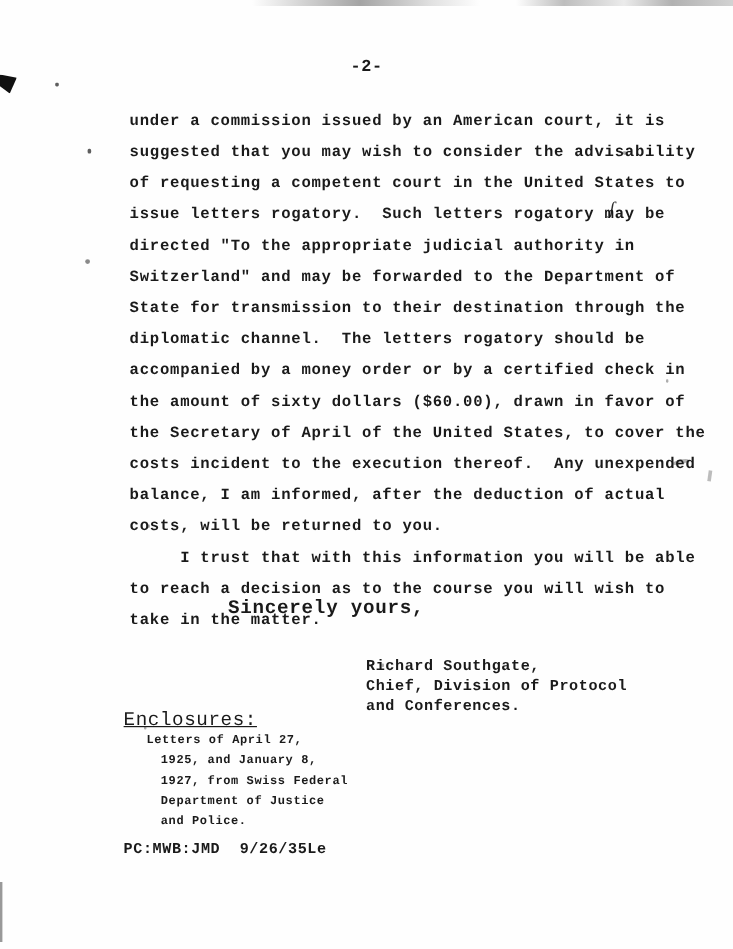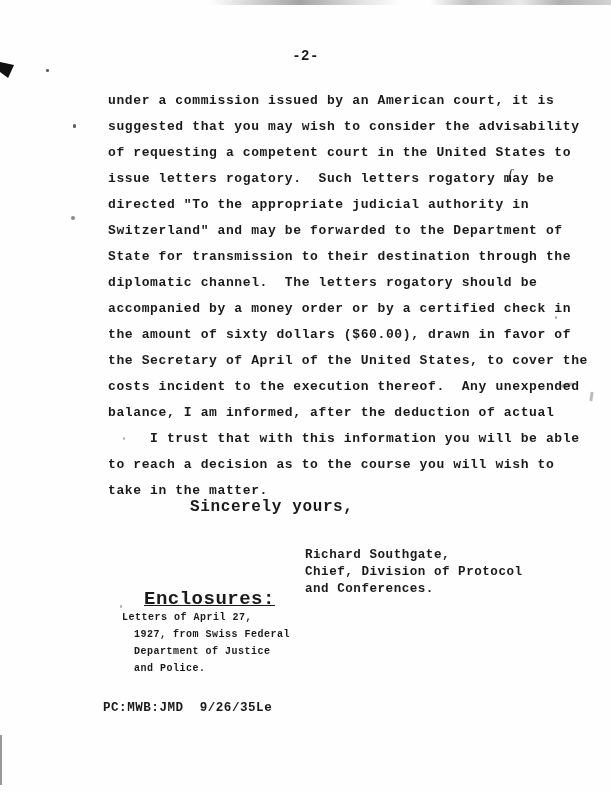--- a/index.html
+++ b/index.html
@@ -122,28 +122,27 @@
     letter-spacing: 0.5px;
     white-space: pre;
     font-weight: bold;
   }
 
   #enclosures-block {
     position: absolute;
     top: 591px; left: 103px;
   }
   #enclosures-heading {
-    font-size: 19px;
+    font-size: 16px;
     line-height: 17px;
     letter-spacing: 0.5px;
-    font-weight: bold;
+    font-weight: normal;
     text-decoration: underline;
     text-underline-offset: 1px;
     display: inline-block;
-    margin-left: 41px;
   }
   .enclosure-line {
     font-size: 10px;
     line-height: 17px;
     letter-spacing: 0.5px;
     white-space: pre;
     font-weight: bold;
   }
   .enc-indent-1 { padding-left: 19px; }
   .enc-indent-2 { padding-left: 31px; }
@@ -190,38 +189,40 @@
     <div class="body-line">issue letters rogatory.  Such letters rogatory may be</div>
     <div class="body-line">directed "To the appropriate judicial authority in</div>
     <div class="body-line">Switzerland" and may be forwarded to the Department of</div>
     <div class="body-line">State for transmission to their destination through the</div>
     <div class="body-line">diplomatic channel.  The letters rogatory should be</div>
     <div class="body-line">accompanied by a money order or by a certified check in</div>
     <div class="body-line">the amount of sixty dollars ($60.00), drawn in favor of</div>
     <div class="body-line">the Secretary of April of the United States, to cover the</div>
     <div class="body-line">costs incident to the execution thereof.  Any unexpended</div>
     <div class="body-line">balance, I am informed, after the deduction of actual</div>
+    <div class="body-line">costs, will be returned to you.</div>
     <div class="body-line">     I trust that with this information you will be able</div>
     <div class="body-line">to reach a decision as to the course you will wish to</div>
     <div class="body-line">take in the matter.</div>
   </div>
 
   <div id="closing-line">Sincerely yours,</div>
 
   <div id="signature-block">
     <div class="signature-line">Richard Southgate,</div>
     <div class="signature-line">Chief, Division of Protocol</div>
     <div class="signature-line">and Conferences.</div>
   </div>
 
   <div id="enclosures-block">
     <div>
       <span id="enclosures-heading">Enclosures:</span>
     </div>
     <div class="enclosure-line enc-indent-1">Letters of April 27,</div>
+    <div class="enclosure-line enc-indent-2">1925, and January 8,</div>
     <div class="enclosure-line enc-indent-2">1927, from Swiss Federal</div>
     <div class="enclosure-line enc-indent-2">Department of Justice</div>
     <div class="enclosure-line enc-indent-2">and Police.</div>
   </div>
 
   <div id="footer-row">
     <span class="footer-text">PC:MWB:JMD  9/26/35</span>
     <span class="footer-text">Le</span>
   </div>
 

